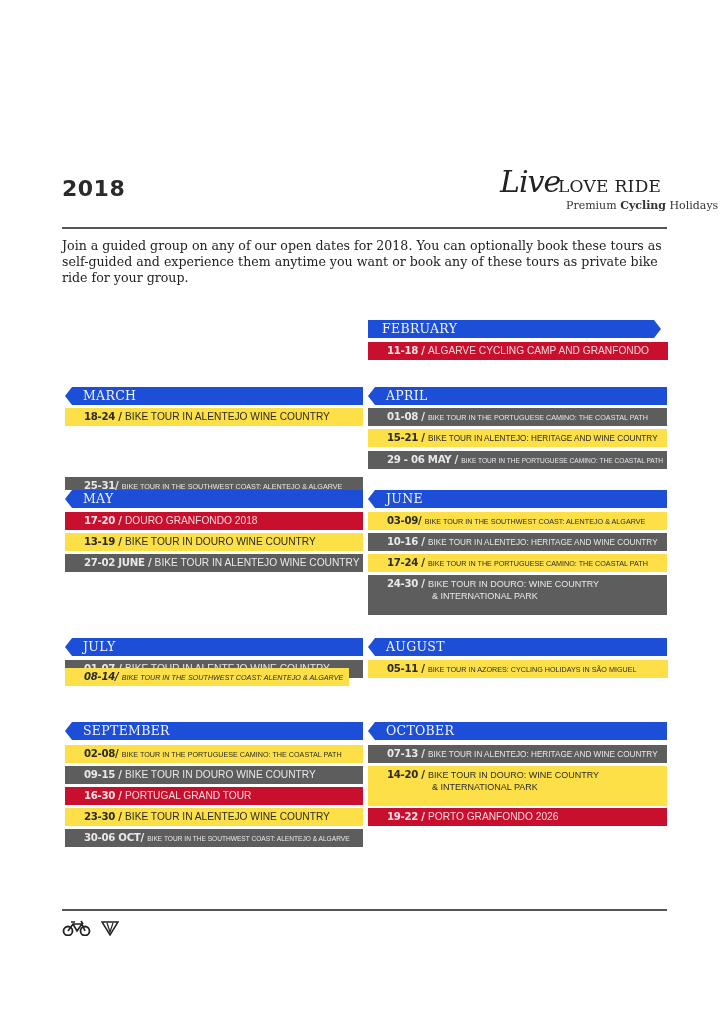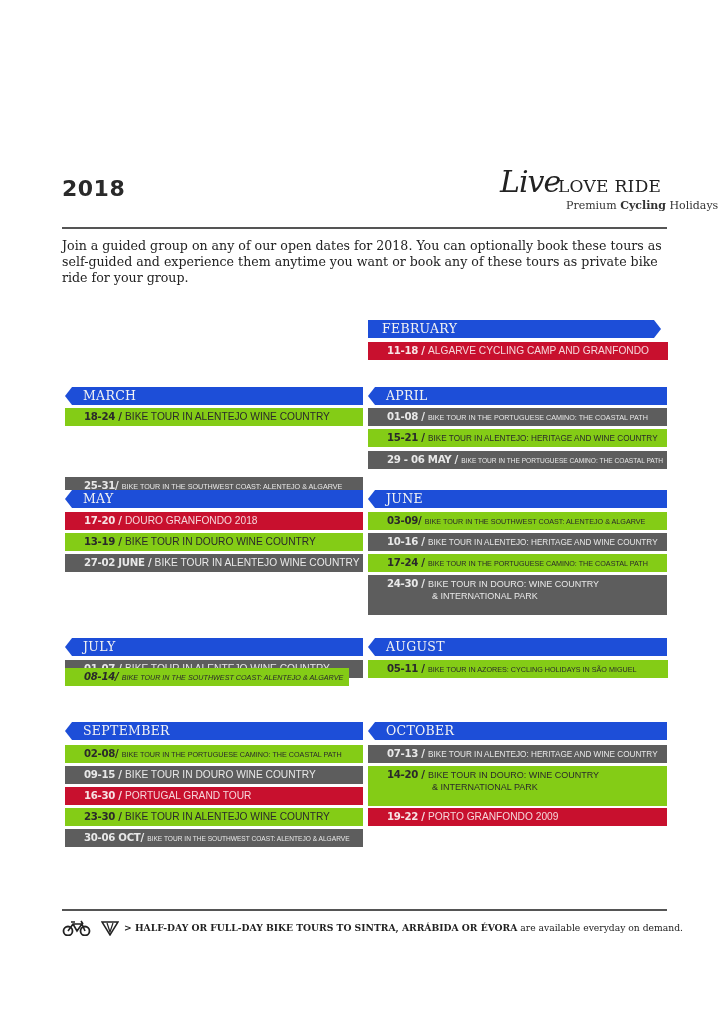--- a/index.html
+++ b/index.html
@@ -18,21 +18,21 @@
   .month .notchL { position:absolute; left:0; top:0; width:0; height:0; border-top:9px solid #fff; border-bottom:9px solid #fff; border-right:7px solid transparent; }
   .month .notchR { position:absolute; right:0; top:0; width:0; height:0; border-top:9px solid #fff; border-bottom:9px solid #fff; border-left:7px solid transparent; }
   .row { position:absolute; height:18px; font-family:"Liberation Sans", sans-serif; font-size:10.2px; line-height:18px; white-space:nowrap; overflow:hidden; padding-left:19px; box-sizing:border-box; }
   .row.tall { height:40px; line-height:12px; padding-top:3px; white-space:normal; }
   .row .d { font-family:"DejaVu Sans", sans-serif; font-weight:bold; font-size:10.2px; letter-spacing:-0.3px; }
   .row .t { font-size:10.2px; }
   .row .s { font-size:7.2px; }
   .row.tall .t2 { display:block; padding-left:45px; }
   .c-red { background:#c8102e; color:#f5d6da; }
   .c-red .d { color:#f7e3e5; }
-  .c-light { background:#84cc16; color:#2a2a2a; }
+  .c-light { background:#fde047; color:#2a2a2a; }
   .c-dark { background:#5d5d5d; color:#e8e8e8; }
   .footer { position:absolute; left:62px; top:920px; width:620px; height:18px; }
   .footer .icons { position:absolute; left:0; top:0; }
   .footer .txt { position:absolute; left:62px; top:2px; font-family:"DejaVu Serif", serif; font-size:9.2px; color:#222; white-space:nowrap; }
   .footer .txt b { font-weight:bold; }
 </style>
 </head>
 <body>
 
 <div class="year">2018</div>
@@ -156,30 +156,29 @@
   <span class="lbl">OCTOBER</span>
 </div>
 <div class="row c-dark" style="left:368px; top:745px; width:299px;">
   <span class="d">07-13 / </span><span class="s" style="font-size:8.2px;">BIKE TOUR IN ALENTEJO: HERITAGE AND WINE COUNTRY</span>
 </div>
 <div class="row tall c-light" style="left:368px; top:766px; width:299px;">
   <span class="d">14-20 / </span><span class="t" style="font-size:9px;">BIKE TOUR IN DOURO: WINE COUNTRY</span>
   <span class="t2" style="font-size:9px;">&amp; INTERNATIONAL PARK</span>
 </div>
 <div class="row c-red" style="left:368px; top:808px; width:299px;">
-  <span class="d">19-22 / </span><span class="t">PORTO GRANFONDO 2009</span>
+  <span class="d">19-22 / </span><span class="t">PORTO GRANFONDO 2026</span>
 </div>
 
 <div class="rule" style="top:909px;"></div>
 <div class="footer">
   <span class="icons">
     <svg width="30" height="16" viewBox="0 0 30 16">
       <circle cx="6" cy="11" r="4.5" fill="none" stroke="#222" stroke-width="1.8"></circle>
       <circle cx="23" cy="11" r="4.5" fill="none" stroke="#222" stroke-width="1.8"></circle>
       <path d="M6 11 L11 4 L20 4 L23 11 M11 4 L15 11 L20 4 M9 2 L13 2 M19 1 L21 4" fill="none" stroke="#222" stroke-width="1.6"></path>
     </svg>
     <svg width="18" height="16" viewBox="0 0 18 16" style="margin-left:4px;">
       <path d="M1 2 L17 2 L9 15 Z" fill="none" stroke="#222" stroke-width="1.5"></path>
       <path d="M6 3 L9 12 L12 3" fill="none" stroke="#222" stroke-width="1.2"></path>
     </svg>
   </span>
-  <span class="txt"><b>&gt; HALF-DAY OR FULL-DAY BIKE TOURS TO SINTRA, ARRÁBIDA OR ÉVORA</b><span> are available everyday on demand.</span></span>
 </div>
 
 </body></html>

